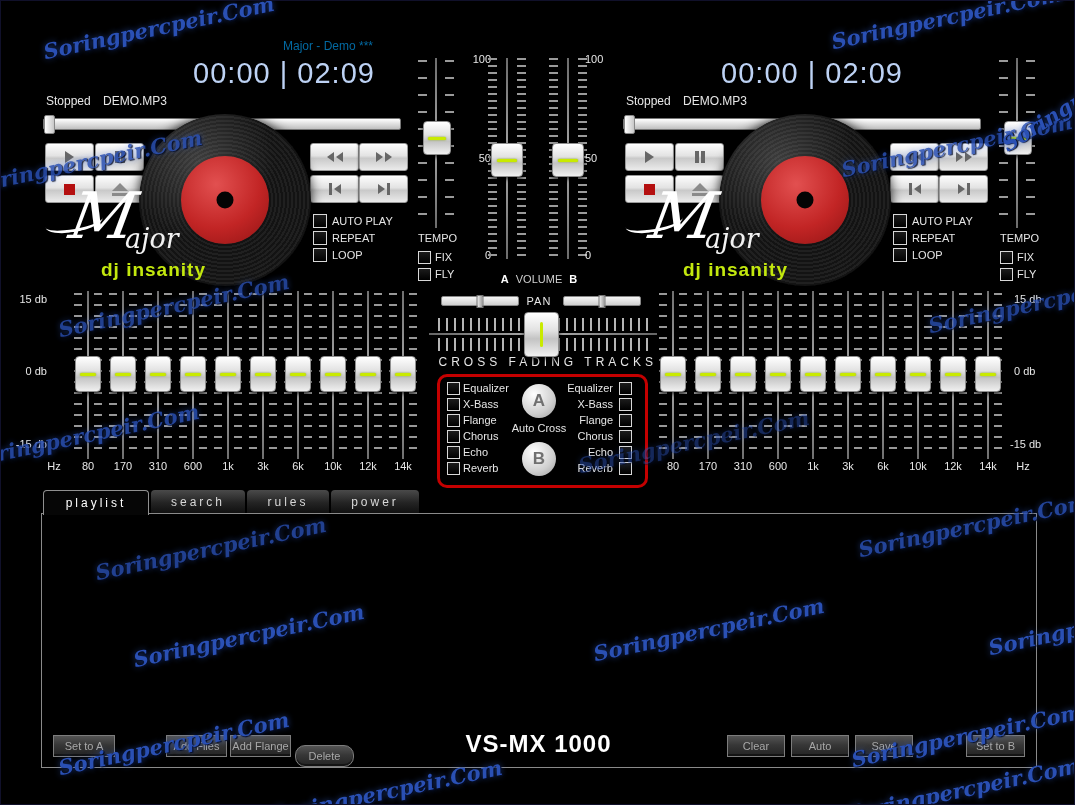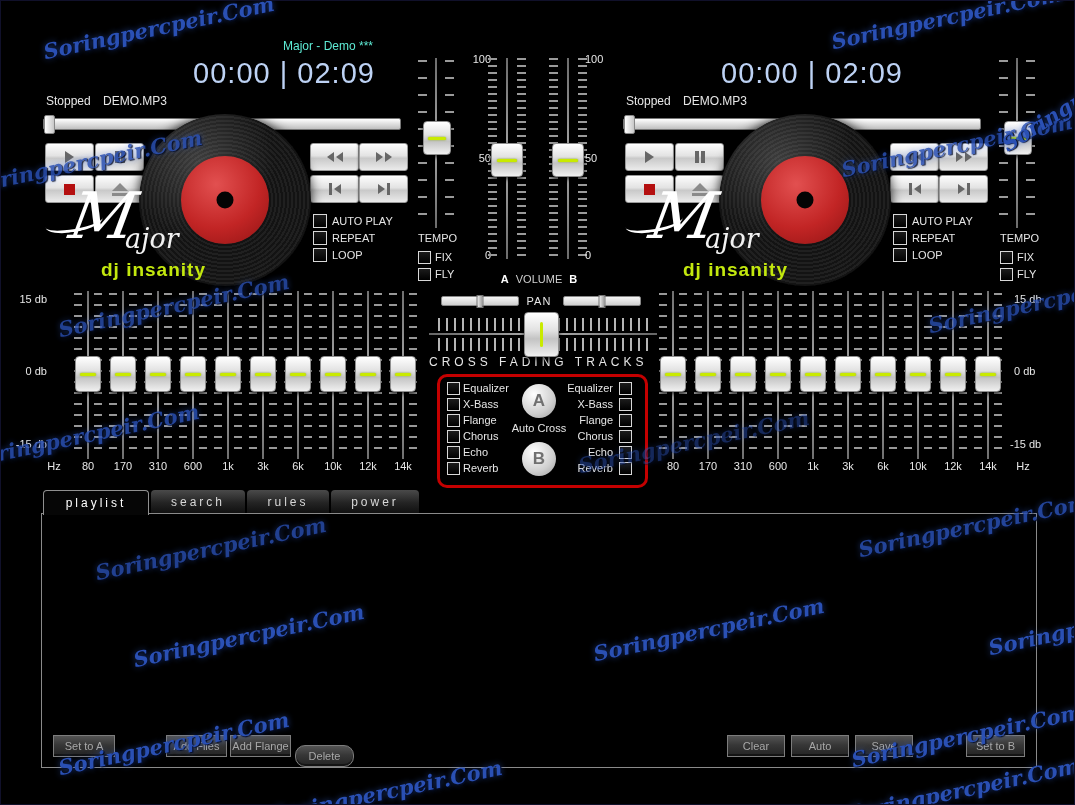--- a/index.html
+++ b/index.html
@@ -2,21 +2,21 @@
 <html><head>
 <meta charset="utf-8">
 <style>
   html,body{margin:0;padding:0;background:#000;}
   #stage{position:relative;width:1075px;height:805px;background:#000;overflow:hidden;
          font-family:"Liberation Sans",sans-serif;border:1px solid #10102a;box-sizing:border-box;}
   .wm{position:absolute;font-family:"DejaVu Serif",serif;font-style:italic;font-weight:bold;
       font-size:21px;color:#2a50b4;white-space:nowrap;pointer-events:none;z-index:60;
       text-shadow:1px 1px 1px #050d28,0 0 6px rgba(60,110,230,.55);transform:rotate(-12deg);}
   .lbl{position:absolute;color:#e6e6e6;font-size:11px;white-space:nowrap;}
-  .track-title{position:absolute;font-size:12px;color:#5eead4;text-align:center;}
+  .track-title{position:absolute;font-size:12px;color:#0369a1;text-align:center;}
   .time{position:absolute;font-size:29px;color:#bdd2f4;text-align:center;letter-spacing:1px;}
   .progress{position:absolute;height:10px;background:linear-gradient(180deg,#ffffff,#dcdcdc 55%,#c0c0c0);
             border:1px solid #777;border-radius:2px;}
   .pthumb{position:absolute;left:0;top:-4px;width:9px;height:17px;
           background:linear-gradient(90deg,#fff,#c8c8c8);border:1px solid #888;border-radius:2px;}
   .btn{position:absolute;width:47px;height:26px;border:1px solid #9a9a9a;border-radius:3px;
        background:linear-gradient(180deg,#fdfdfd,#e3e3e3 45%,#c9c9c9 55%,#ebebeb);
        display:flex;align-items:center;justify-content:center;gap:2px;
        box-shadow:inset 0 1px 0 #fff,0 1px 3px rgba(0,0,0,.7);}
   .tri-r{width:0;height:0;border-left:9px solid #666;border-top:6px solid transparent;border-bottom:6px solid transparent;}
@@ -265,21 +265,21 @@
   <div class="pan-track" style="left:562px;top:295px;">
       <div class="pan-thumb"></div>
     </div>
 
   <div class="hticks" style="left:437px;top:317px;width:211px;"></div>
   <div class="hline-track" style="left:428px;top:332px;width:228px;"></div>
   <div class="hticks" style="left:437px;top:337px;width:211px;"></div>
   <div class="handle" style="left:523px;top:311px;width:33px;height:43px;z-index:3;">
       <span class="vlineg"></span>
     </div>
-  <div class="lbl" style="left:428px;top:354px;width:228px;text-align:left;letter-spacing:4px;font-size:12px;">CROSS FADING TRACKS</div>
+  <div class="lbl" style="left:428px;top:354px;width:228px;text-align:right;letter-spacing:4px;font-size:12px;">CROSS FADING TRACKS</div>
 
   <div class="fx-panel" style="left:436px;top:373px;width:205px;height:108px;"></div>
   <div class="chk" style="left:446px;top:381px;width:11px;height:11px;"></div>
   <div class="lbl" style="left:462px;top:381px;">Equalizer</div>
   <div class="chk" style="left:446px;top:397px;width:11px;height:11px;"></div>
   <div class="lbl" style="left:462px;top:397px;">X-Bass</div>
   <div class="chk" style="left:446px;top:413px;width:11px;height:11px;"></div>
   <div class="lbl" style="left:462px;top:413px;">Flange</div>
   <div class="chk" style="left:446px;top:429px;width:11px;height:11px;"></div>
   <div class="lbl" style="left:462px;top:429px;">Chorus</div>
@@ -499,20 +499,21 @@
   <div class="tab" style="left:150px;width:94px;">search</div>
   <div class="tab" style="left:246px;width:82px;">rules</div>
   <div class="tab" style="left:330px;width:88px;">power</div>
   <div class="panel"></div>
 
 
   <div class="btn-dark" style="left:52px;top:734px;width:60px;">Set to A</div>
   <div class="btn-dark" style="left:165px;top:734px;width:59px;">Add Files</div>
   <div class="btn-dark" style="left:229px;top:734px;width:59px;">Add Flange</div>
   <div class="btn-dark" style="left:294px;top:744px;width:57px;border-radius:10px;">Delete</div>
+  <div class="apptitle" style="left:430px;top:729px;width:215px;">VS-MX 1000</div>
   <div class="btn-dark" style="left:726px;top:734px;width:56px;">Clear</div>
   <div class="btn-dark" style="left:790px;top:734px;width:56px;">Auto</div>
   <div class="btn-dark" style="left:854px;top:734px;width:56px;">Save</div>
   <div class="btn-dark" style="left:965px;top:734px;width:57px;">Set to B</div>
 
   <div class="wm" style="left:40px;top:14px;">Soringpercpeir.Com</div>
   <div class="wm" style="left:828px;top:4px;">Soringpercpeir.Com</div>
   <div class="wm" style="left:-32px;top:148px;opacity:.85;">Soringpercpeir.Com</div>
   <div class="wm" style="left:838px;top:132px;opacity:.85;">Soringpercpeir.Com</div>
   <div class="wm" style="left:985px;top:70px;transform:rotate(-32deg);">Soringpercpeir.Com</div>

